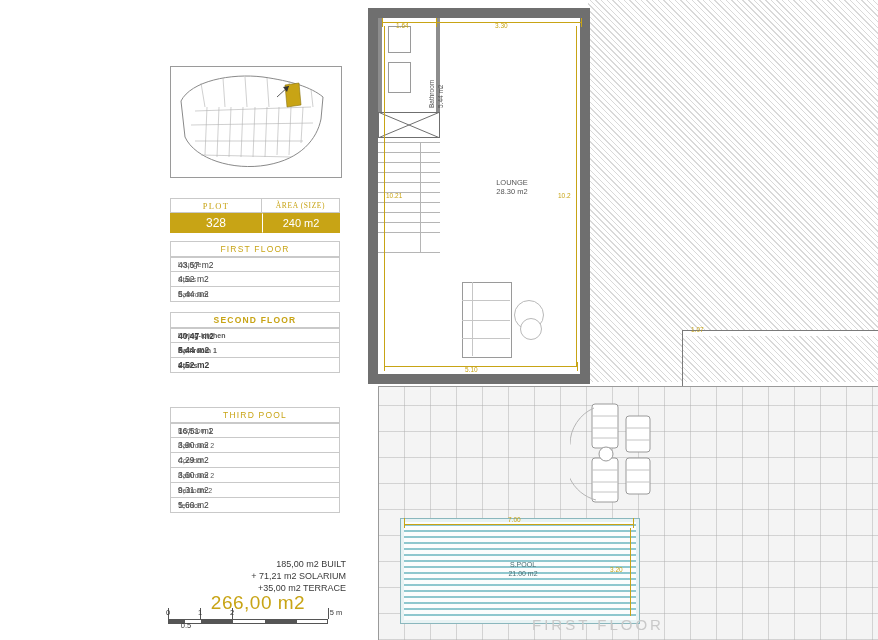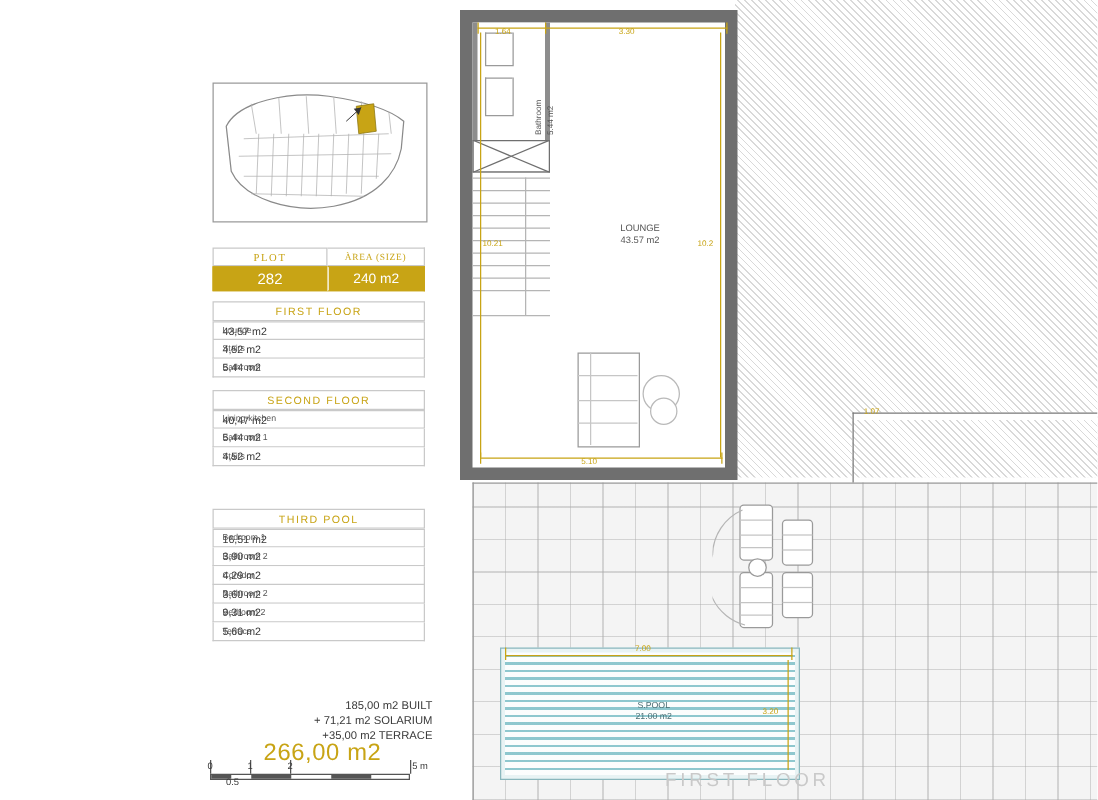--- a/index.html
+++ b/index.html
@@ -92,42 +92,42 @@
       <path d="M118 19 L112 20 L116 25 Z" fill="#333"></path>
     </svg>
   </div>
 
   <div class="plotbox">
     <div class="plotrow1">
       <div class="c1">PLOT</div>
       <div class="c2">ÀREA (SIZE)</div>
     </div>
     <div class="plotrow2">
-      <div class="c1">282</div>
+      <div class="c1">328</div>
       <div class="c2">240  m2</div>
     </div>
   </div>
 
   <div class="tbl" style="top:241px;">
     <div class="hdr">FIRST FLOOR</div>
     <div class="row first">
       <span class="lbl">Lounge</span>
       <span class="val">43,57 m2</span>
     </div>
     <div class="row">
       <span class="lbl">Stairs</span>
       <span class="val">4,52 m2</span>
     </div>
     <div class="row">
       <span class="lbl">Bathroom</span>
       <span class="val">5,44 m2</span>
     </div>
   </div>
 
-  <div class="tbl" style="top:312px;">
+  <div class="tbl" style="top:312px;font-weight:bold;">
     <div class="hdr">SECOND FLOOR</div>
     <div class="row first">
       <span class="lbl">Living-kitchen</span>
       <span class="val">40,47 m2</span>
     </div>
     <div class="row">
       <span class="lbl">Bathroom 1</span>
       <span class="val">5,44 m2</span>
     </div>
     <div class="row">
@@ -237,21 +237,21 @@
     <div class="thinline" style="left:26px;top:192px;width:62px;height:1px;background:#b5b5b5;"></div>
     <div class="thinline" style="left:26px;top:202px;width:62px;height:1px;background:#b5b5b5;"></div>
     <div class="thinline" style="left:26px;top:212px;width:62px;height:1px;background:#b5b5b5;"></div>
     <div class="thinline" style="left:26px;top:222px;width:62px;height:1px;background:#b5b5b5;"></div>
     <div class="thinline" style="left:26px;top:232px;width:62px;height:1px;background:#b5b5b5;"></div>
     <div class="thinline" style="left:68px;top:142px;width:1px;height:110px;background:#b5b5b5;"></div>
     <div class="thinline" style="left:26px;top:252px;width:62px;height:1px;background:#b5b5b5;"></div>
 
     <div class="lbl big" style="left:100px;top:178px;width:120px;">
       <span>LOUNGE</span><br>
-      <span>43.57 m2</span>
+      <span>28.30 m2</span>
     </div>
 
     <div style="position:absolute;left:110px;top:282px;width:48px;height:74px;border:1px solid #9a9a9a;background:#fff;"></div>
     <div class="thinline" style="left:120px;top:282px;width:1px;height:74px;background:#c6c6c6;"></div>
     <div class="thinline" style="left:110px;top:300px;width:48px;height:1px;background:#c6c6c6;"></div>
     <div class="thinline" style="left:110px;top:320px;width:48px;height:1px;background:#c6c6c6;"></div>
     <div class="thinline" style="left:110px;top:338px;width:48px;height:1px;background:#c6c6c6;"></div>
 
     <div style="position:absolute;left:162px;top:300px;width:28px;height:28px;border:1px solid #b9b9b9;border-radius:50%;background:#fff;"></div>
     <div style="position:absolute;left:168px;top:318px;width:20px;height:20px;border:1px solid #b9b9b9;border-radius:50%;background:#fff;"></div>

